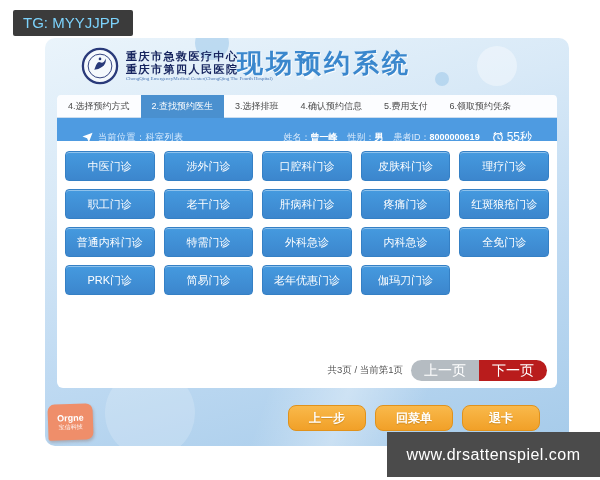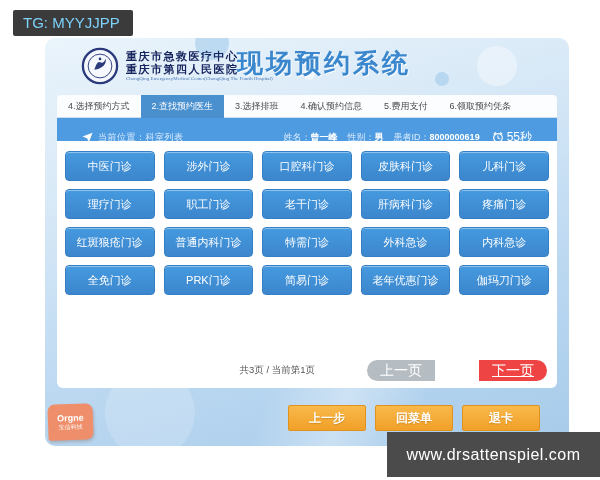--- a/index.html
+++ b/index.html
@@ -58,31 +58,31 @@
 
   
   .panel { position:absolute; left:12px; right:12px; top:103px; height:247px; background:#ffffff;
            border-radius:0 0 6px 6px; }
   .grid { position:absolute; left:8px; right:8px; top:10px; display:grid;
           grid-template-columns:repeat(5,1fr); gap:8px 9px; }
   .dept-btn { height:30px; background:linear-gradient(#459adf,#3c86cd); border:1px solid #3580c5;
               border-radius:4px; color:#fff; font-size:11px; display:flex; align-items:center;
               justify-content:center; cursor:pointer; white-space:nowrap; overflow:hidden;
               box-shadow:0 1px 0 rgba(255,255,255,0.4) inset; }
-  .pager { position:absolute; right:10px; bottom:7px; display:flex; align-items:center;gap:44px; }
+  .pager { position:absolute; right:10px; bottom:7px; display:flex; align-items:center; }
   .pager-summary { font-size:9.5px; color:#555; margin-right:8px; }
   .pg-btn { height:21px; display:flex; align-items:center; padding:0 13px; font-size:14px;
             color:#fff; cursor:pointer; }
   .pg-prev { background:#b5bcc2; border-radius:11px 0 0 11px; }
-  .pg-next { background:#ef4444; border-radius:0 11px 11px 0;text-decoration:underline; }
+  .pg-next { background:#b91c1c; border-radius:0 11px 11px 0; }
 
   
   .footer-btns { position:absolute; right:29px; bottom:15px; display:flex; gap:9px; }
   .action-btn { width:78px; height:26px; background:linear-gradient(#f9b94b,#f1a028);
-                border:1px solid #e0921c; border-radius:2px; color:#fff; font-size:12px;
+                border:1px solid #e0921c; border-radius:8px; color:#fff; font-size:12px;
                 font-weight:bold; display:flex; align-items:center; justify-content:center;
                 cursor:pointer; text-shadow:0 1px 1px rgba(140,90,0,0.35); }
 
   
   .flag { position:absolute; left:3px; bottom:6px; width:45px; height:36px; background:#ef8e6a;
           border-radius:7px 7px 7px 2px; transform:rotate(-2deg);
           display:flex; flex-direction:column; align-items:center; justify-content:center;
           color:#fff; box-shadow:1px 2px 3px rgba(120,60,30,0.25); }
   .flag .l1 { font-size:9px; font-weight:bold; line-height:10px; }
   .flag .l2 { font-size:6px; line-height:8px; opacity:0.95; }
@@ -147,21 +147,20 @@
       <span class="timer-txt">55秒</span>
     </span>
   </div>
 
   <div class="panel">
     <div class="grid">
       <div class="dept-btn">中医门诊</div>
       <div class="dept-btn">涉外门诊</div>
       <div class="dept-btn">口腔科门诊</div>
       <div class="dept-btn">皮肤科门诊</div>
-      <div class="dept-btn">儿科门诊</div>
       <div class="dept-btn">理疗门诊</div>
       <div class="dept-btn">职工门诊</div>
       <div class="dept-btn">老干门诊</div>
       <div class="dept-btn">肝病科门诊</div>
       <div class="dept-btn">疼痛门诊</div>
       <div class="dept-btn">红斑狼疮门诊</div>
       <div class="dept-btn">普通内科门诊</div>
       <div class="dept-btn">特需门诊</div>
       <div class="dept-btn">外科急诊</div>
       <div class="dept-btn">内科急诊</div>

